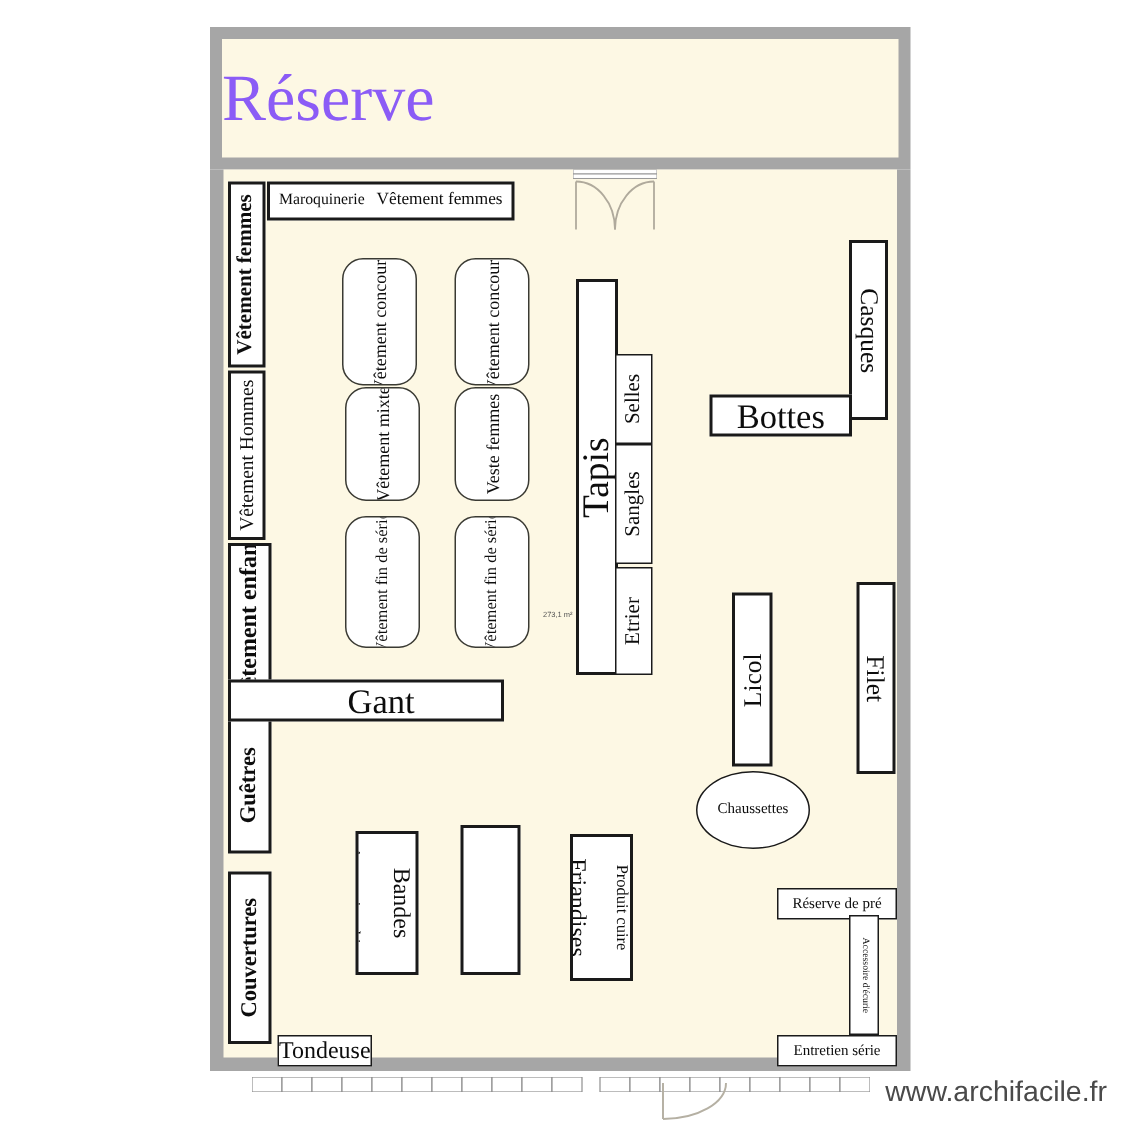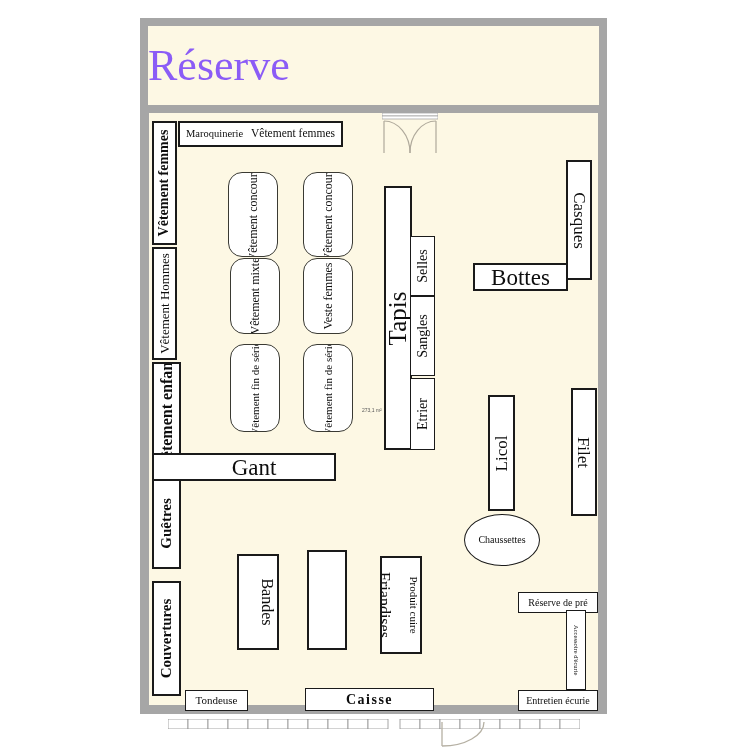--- a/index.html
+++ b/index.html
@@ -163,21 +163,21 @@
 
   <div class="fx thin" style="left:518px;top:592px;width:80px;height:21px;">
     <span class="lbl" style="font-size:10px;">Réserve de pré</span>
   </div>
 
   <div class="fx thin" style="left:566px;top:610px;width:20px;height:80px;">
     <span class="lbl rot270" style="font-size:6.5px;">Accessoire d'écurie</span>
   </div>
 
   <div class="fx thin" style="left:518px;top:690px;width:80px;height:21px;">
-    <span class="lbl" style="font-size:10px;">Entretien écurie</span>
+    <span class="lbl" style="font-size:10px;">Entretien série</span>
   </div>
 
   <div class="fx thick" style="left:152px;top:453px;width:184px;height:28px;padding-left:20px;">
     <span class="lbl" style="font-size:23px;">Gant</span>
   </div>
 
 
   <div class="fx thick" style="left:237px;top:554px;width:42px;height:96px;">
     <div class="dual">
       <span class="lbl rot270" style="font-size:16px;left:4px;top:50%;transform-origin:center;transform:translateY(-50%) rotate(90deg);">Bandes</span>
@@ -193,26 +193,23 @@
   </div>
 
   <div class="fx thick" style="left:380px;top:556px;width:42px;height:98px;">
     <div class="dual">
       <span class="lbl" style="font-size:11px;left:3px;top:50%;transform-origin:center;transform:translateY(-50%) rotate(90deg);">Produit cuire</span>
       <span class="lbl" style="font-size:16px;right:3px;top:50%;transform-origin:center;transform:translateY(-50%) rotate(90deg);">Friandises</span>
     </div>
   </div>
 
   <div class="fx" style="left:185px;top:690px;width:63px;height:21px;">
-    <span class="lbl" style="font-size:11px;">Tondeuse</span>
-  </div>
-
-  <div class="fx" style="left:305px;top:688px;width:129px;height:23px;">
-    <span class="lbl bold" style="font-size:14px;letter-spacing:1.5px;">Caisse</span>
-  </div>
+    <span class="lbl" style="font-size:16px;">Tondeuse</span>
+  </div>
+
 
   <div style="position:absolute;left:168px;top:715px;width:412px;height:10px;">
     <svg width="412" height="10" viewBox="0 0 412 10">
       <g fill="#ffffff" stroke="#8f8f8f" stroke-width="0.8">
         <rect x="0" y="0" width="20" height="10"></rect>
         <rect x="20" y="0" width="20" height="10"></rect>
         <rect x="40" y="0" width="20" height="10"></rect>
         <rect x="60" y="0" width="20" height="10"></rect>
         <rect x="80" y="0" width="20" height="10"></rect>
         <rect x="100" y="0" width="20" height="10"></rect>
@@ -234,14 +231,15 @@
     </svg>
   </div>
 
   <div style="position:absolute;left:440px;top:722px;width:48px;height:26px;">
     <svg width="48" height="26" viewBox="0 0 48 26">
       <path d="M2 0 L2 24" stroke="#b5b0a3" stroke-width="1.3" fill="none"></path>
       <path d="M44 0 A42 24 0 0 1 2 24" stroke="#b5b0a3" stroke-width="1.3" fill="none"></path>
     </svg>
   </div>
 
+  <div class="watermark">www.archifacile.fr</div>
 
 </div>
 
 </body></html>

